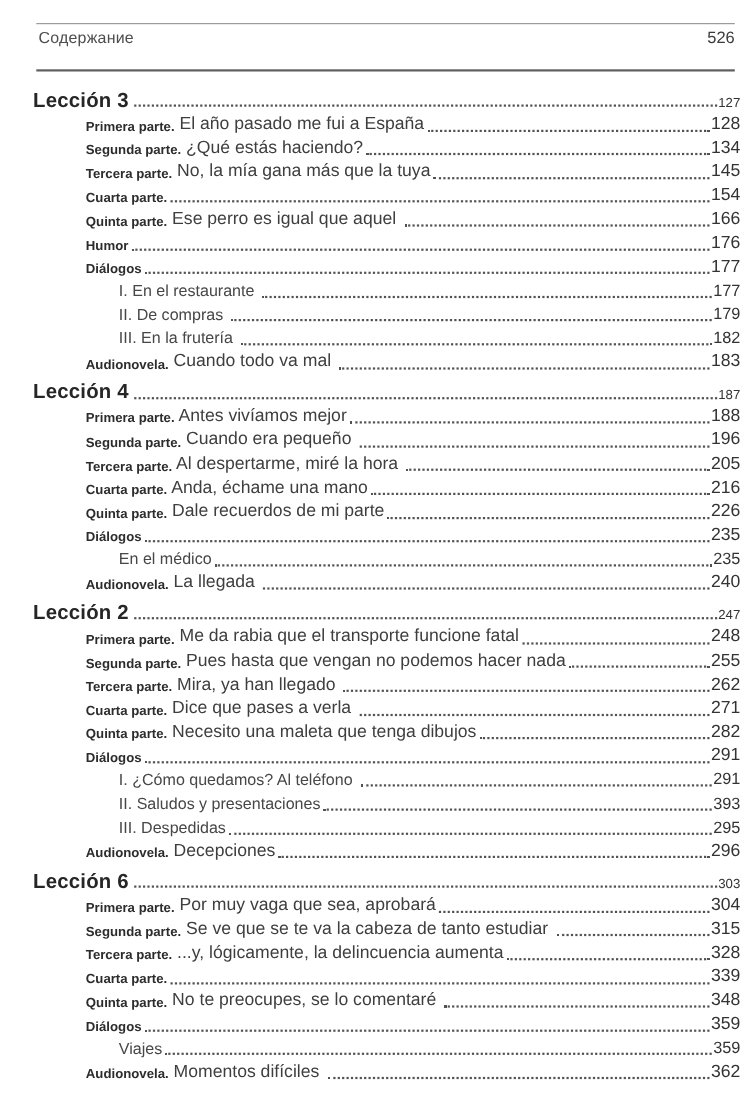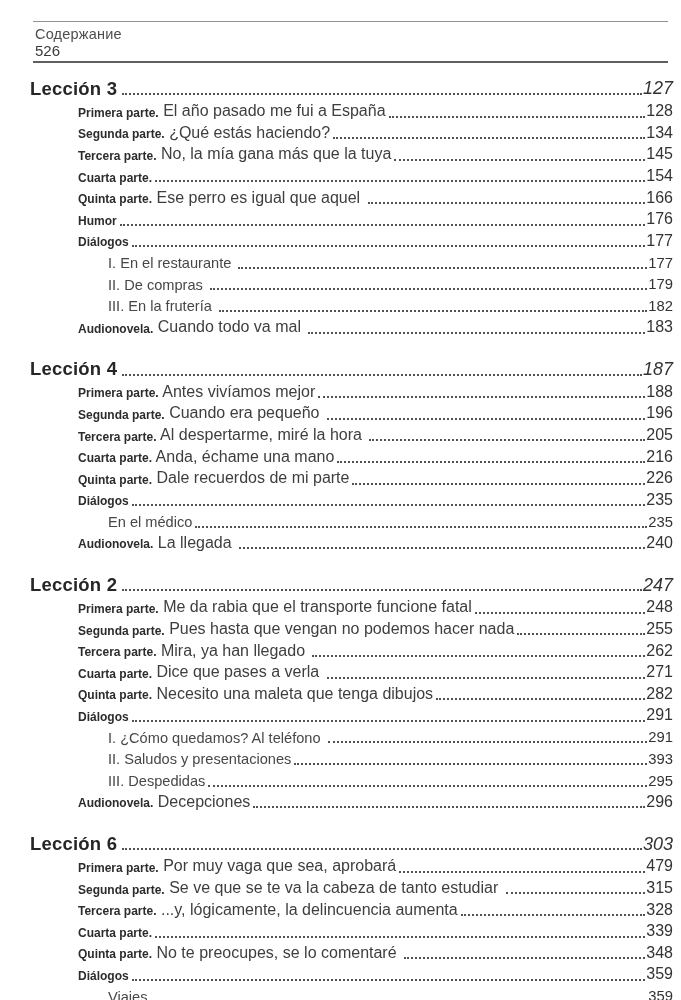--- a/index.html
+++ b/index.html
@@ -6,41 +6,40 @@
   body {
     width:681px; height:1000px; overflow:hidden; position:relative;
     background:#ffffff;
     font-family:"Liberation Sans","DejaVu Sans",sans-serif;
     color:#3e3e3e;
   }
   .page-header {
     margin:21px 13px 0 33px;
     border-top:1px solid #919191;
     border-bottom:2.5px solid #5f5f5f;
-    display:flex; justify-content:space-between; align-items:flex-start;
-    padding:4px 0 2px 2px;
-    flex-direction:column;
+    display:flex; justify-content:space-between; align-items:flex-end;
+    padding:4px 0 20px 2px;
   }
   .page-header .hdr-title { font-size:14.5px; color:#4d4d4d; letter-spacing:.2px; }
   .page-header .hdr-num   { font-size:15px;   color:#3a3a3a; }
 
   .toc { margin:12px 8px 0 30px; }
-  .section + .section { margin-top:19px; }
+  .section + .section { margin-top:4px; }
 
   .row { display:flex; align-items:flex-end; height:21.6px; box-sizing:border-box; }
   .lvl0 { height:24px; }
   .lvl1 { padding-left:48px; }
   .lvl2 { padding-left:78px; }
 
   .b { font-weight:bold; color:#2c2c2c; font-size:12px; line-height:1.15; white-space:pre; }
   .t { color:#3e3e3e; font-size:16px; line-height:1.15; white-space:pre; }
   .page { color:#333333; font-size:16px; line-height:1.15; }
 
   .lvl0 .b    { font-size:18.5px; letter-spacing:.2px; color:#262626; }
-  .lvl0 .page { font-size:18px;font-style:italic; }
+  .lvl0 .page { font-size:12px; }
   .lvl2 .t    { font-size:14.6px; color:#474747; }
   .lvl2 .page { font-size:14.8px; }
 
   .leader {
     flex:1 1 auto; min-width:8px;
     border-bottom:2px dotted #525252;
     margin:0 1px 3px 3px;
   }
   .lvl0 .leader { margin-bottom:4px; margin-left:5px; }
 </style>
@@ -254,21 +253,21 @@
       <div class="row lvl0">
     <span class="b">Lección 6</span>
         <span class="t"></span>
     <span class="leader"></span>
     <span class="page">303</span>
   </div>
       <div class="row lvl1">
     <span class="b">Primera parte.</span>
         <span class="t"> Por muy vaga que sea, aprobará</span>
     <span class="leader"></span>
-    <span class="page">479</span>
+    <span class="page">304</span>
   </div>
       <div class="row lvl1">
     <span class="b">Segunda parte.</span>
         <span class="t"> Se ve que se te va la cabeza de tanto estudiar </span>
     <span class="leader"></span>
     <span class="page">315</span>
   </div>
       <div class="row lvl1">
     <span class="b">Tercera parte.</span>
         <span class="t"> ...y, lógicamente, la delincuencia aumenta</span>

